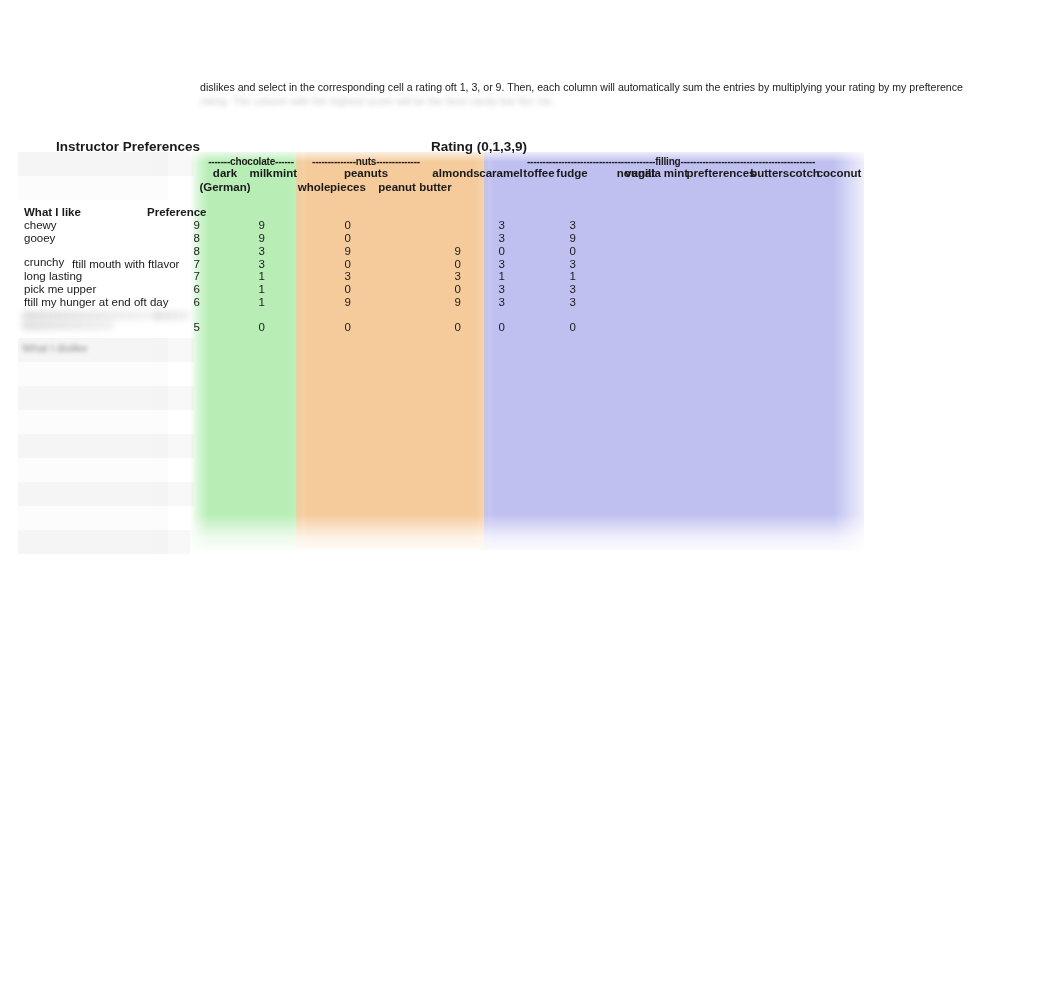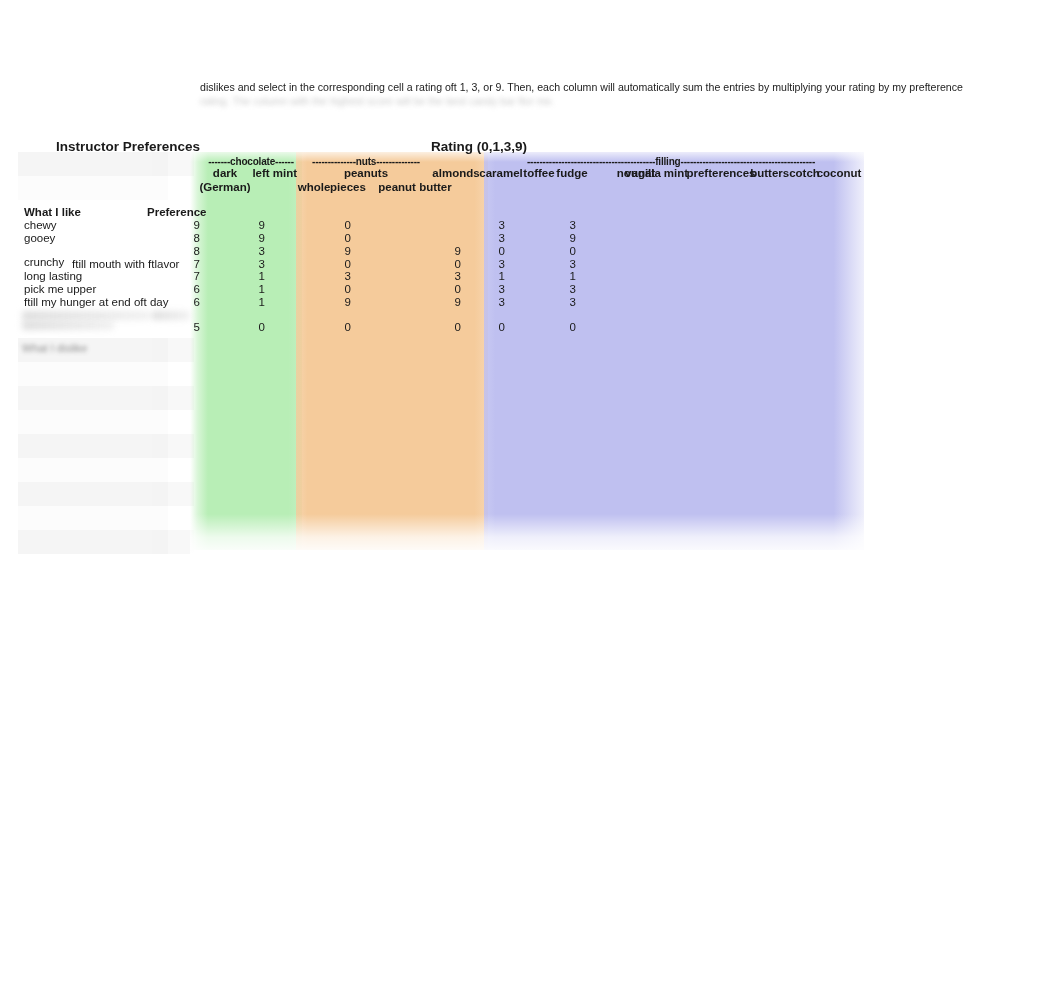--- a/index.html
+++ b/index.html
@@ -127,21 +127,21 @@
   <div class="title" style="left:431px;top:139px;">Rating (0,1,3,9)</div>
 
   <div id="group-headers">
       <div class="grp ctr" style="left: 251px; top: 156px;">-------chocolate------</div>
       <div class="grp ctr" style="left: 366px; top: 148px; margin-top: 8px;">--------------nuts--------------</div>
       <div class="grp ctr" style="left: 671px; top: 156px;">-----------------------------------------filling-------------------------------------------</div>
     </div>
 
   <div id="col-headers-1">
       <div class="hdr ctr" style="left: 225px; top: 167px;">dark</div>
-      <div class="hdr ctr" style="left: 261px; top: 167px;">left</div>
+      <div class="hdr ctr" style="left: 261px; top: 167px;">milk</div>
       <div class="hdr ctr" style="left: 285px; top: 167px;">mint</div>
       <div class="hdr ctr" style="left: 366px; top: 167px;">peanuts</div>
       <div class="hdr ctr" style="left: 456px; top: 167px;">almonds</div>
       <div class="hdr ctr" style="left: 501px; top: 167px;">caramel</div>
       <div class="hdr ctr" style="left: 539px; top: 167px;">toffee</div>
       <div class="hdr ctr" style="left: 572px; top: 167px;">fudge</div>
       <div class="hdr ctr" style="left: 636px; top: 167px;">nougat</div>
       <div class="hdr ctr" style="left: 643px; top: 167px;">vanilla</div>
       <div class="hdr ctr" style="left: 676px; top: 167px;">mint</div>
       <div class="hdr ctr" style="left: 721px; top: 167px;">prefterences</div>

